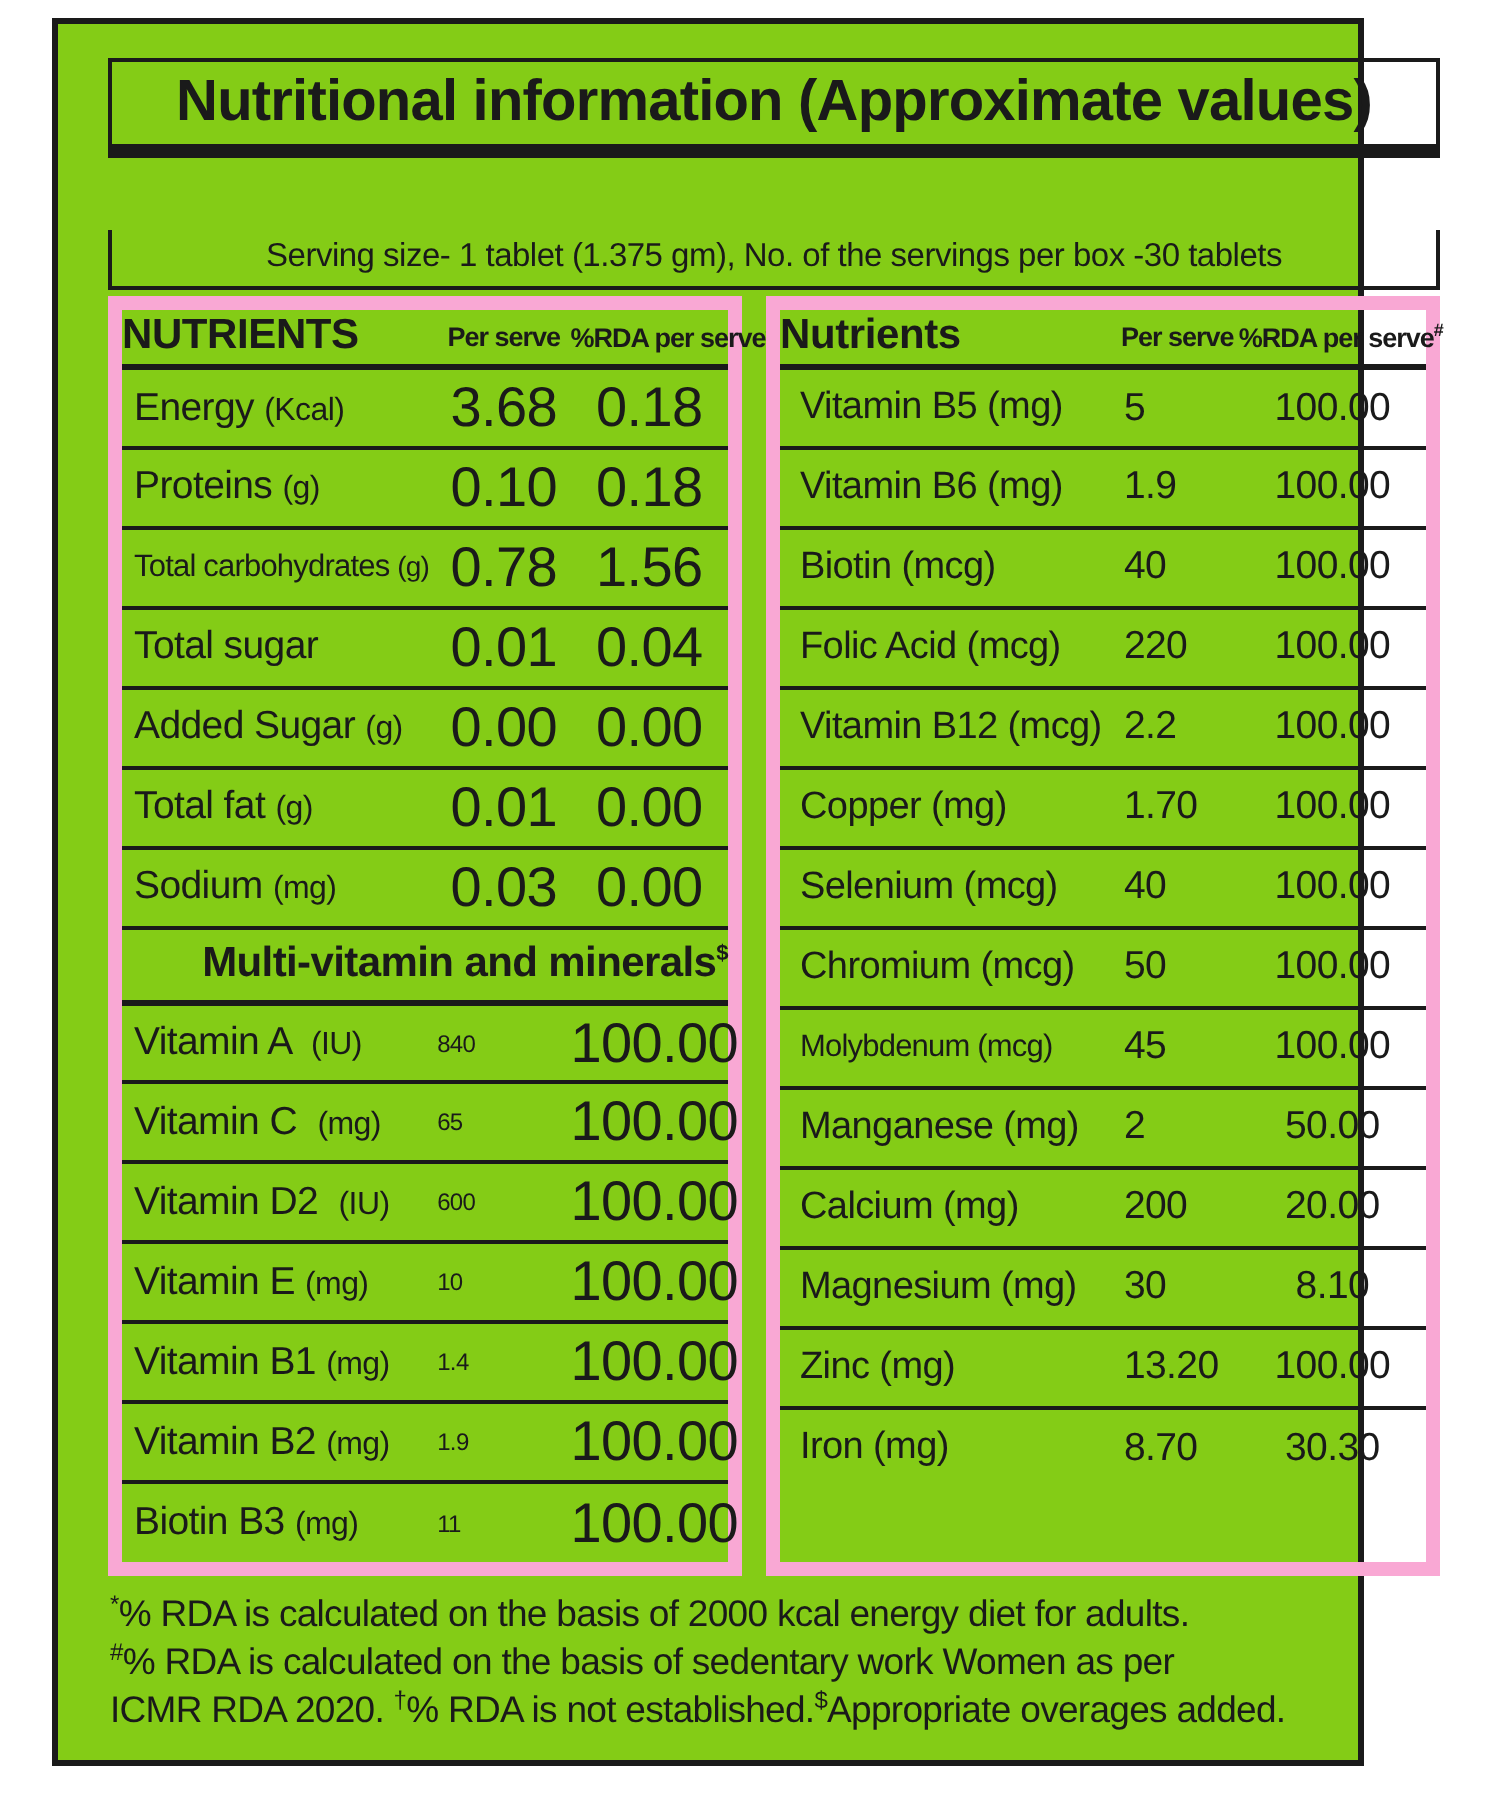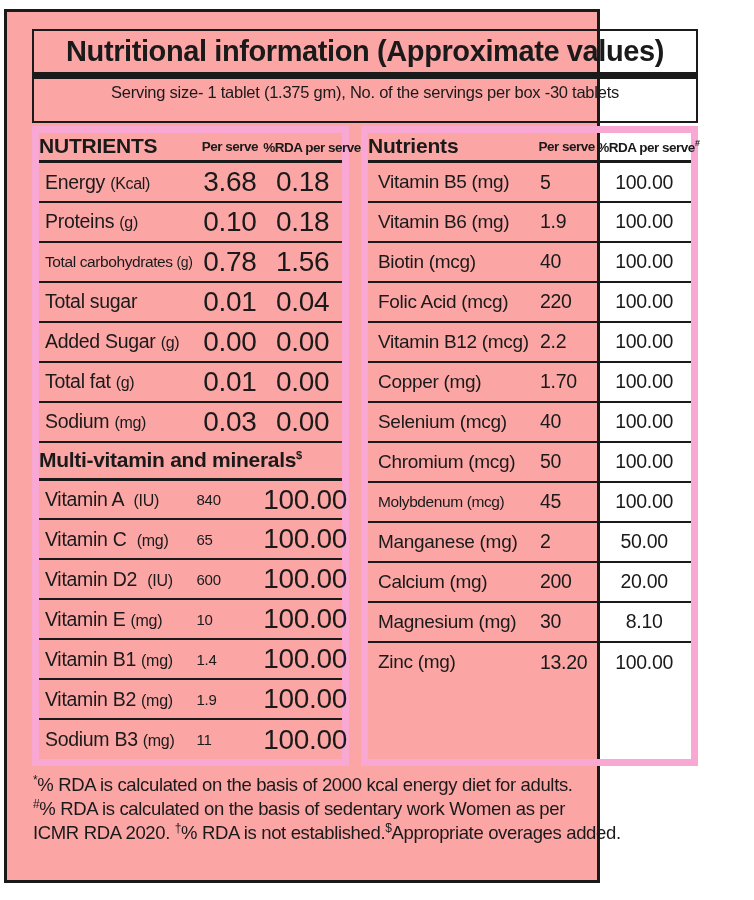--- a/index.html
+++ b/index.html
@@ -5,25 +5,25 @@
   html,body{margin:0;padding:0;}
   body{
     width:754px;height:900px;
     background:#ffffff;
     font-family:"Liberation Sans", sans-serif;
     color:#1a1a1a;
     -webkit-font-smoothing:antialiased;
   }
   .page{
     position:absolute;
-    left:4px;top:9px;
-    width:596px;height:874px;
+    left:26px;top:9px;
+    width:656px;height:874px;
     border:3px solid #1a1a1a;
     box-sizing:border-box;
-    background:#fca5a5;
+    background:#84cc16;
   }
   .inner{
     position:absolute;
     left:25px;top:17px;
     width:666px;
     box-sizing:border-box;
   }
 
   
   .title-box{
@@ -43,21 +43,22 @@
   .thickrule{
     height:7px;
     background:#1a1a1a;
   }
 
   
   .serving-box{
     border:2px solid #1a1a1a;
     border-top:none;
     box-sizing:border-box;
-    padding:4px 0 19px 0;
+    padding:4px 0 5px 0;
+    margin-top:36px;
   }
   .serving{
     font-size:16.5px;
     text-align:center;
     line-height:1.15;
     letter-spacing:-0.25px;
     white-space:nowrap;
   }
 
   
@@ -122,29 +123,29 @@
   .lab .u{font-size:16px;}
   .squeeze{
     font-size:15.5px;
     letter-spacing:-0.4px;
     margin-top:48px;
   }
   .squeeze .u{font-size:14px;}
 
   
   .v-c{font-size:28px;text-align:center;letter-spacing:-0.3px;}
-  .v-l{font-size:15px;text-align:left;letter-spacing:-0.3px;}
+  .v-l{font-size:12px;text-align:left;letter-spacing:-0.3px;}
   .v-r-l{font-size:19.5px;text-align:left;padding-left:4px;letter-spacing:-0.3px;}
   .v-r-c{font-size:19.5px;text-align:center;letter-spacing:-0.3px;}
 
   
   .band td{
     border-top:2px solid #1a1a1a;
     border-bottom:3px solid #1a1a1a;
-    text-align:left;
+    text-align:right;
     font-size:21px;
     font-weight:bold;
     letter-spacing:-0.3px;
     height:34px;
     padding-bottom:1px;
   }
   .band sup{font-size:11px;vertical-align:super;}
 
   
   .notes{
@@ -253,21 +254,21 @@
               <td class="lab"><span>Vitamin B1</span> <span class="u">(mg)</span></td>
               <td class="v-l">1.4</td>
               <td class="v-c">100.00</td>
             </tr>
             <tr class="r">
               <td class="lab"><span>Vitamin B2</span> <span class="u">(mg)</span></td>
               <td class="v-l">1.9</td>
               <td class="v-c">100.00</td>
             </tr>
             <tr class="r">
-              <td class="lab"><span>Sodium B3</span> <span class="u">(mg)</span></td>
+              <td class="lab"><span>Biotin B3</span> <span class="u">(mg)</span></td>
               <td class="v-l">11</td>
               <td class="v-c">100.00</td>
             </tr>
           </tbody>
         </table>
       </div>
 
       <div class="col-gap"></div>
 
       <div class="col col-right">
@@ -343,20 +344,25 @@
             <tr class="r">
               <td class="lab-r">Magnesium (mg)</td>
               <td class="v-r-l">30</td>
               <td class="v-r-c">8.10</td>
             </tr>
             <tr class="r">
               <td class="lab-r">Zinc (mg)</td>
               <td class="v-r-l">13.20</td>
               <td class="v-r-c">100.00</td>
             </tr>
+            <tr class="r">
+              <td class="lab-r">Iron (mg)</td>
+              <td class="v-r-l">8.70</td>
+              <td class="v-r-c">30.30</td>
+            </tr>
           </tbody>
         </table>
       </div>
 
     </div>
 
     <div class="notes">
       <div><sup>*</sup><span>% RDA is calculated on the basis of 2000 kcal energy diet for adults.</span></div>
       <div><sup>#</sup><span>% RDA is calculated on the basis of sedentary work Women as per</span></div>
       <div><span>ICMR RDA 2020. </span><sup>†</sup><span>% RDA is not established.</span><sup>$</sup><span>Appropriate overages added.</span></div>

